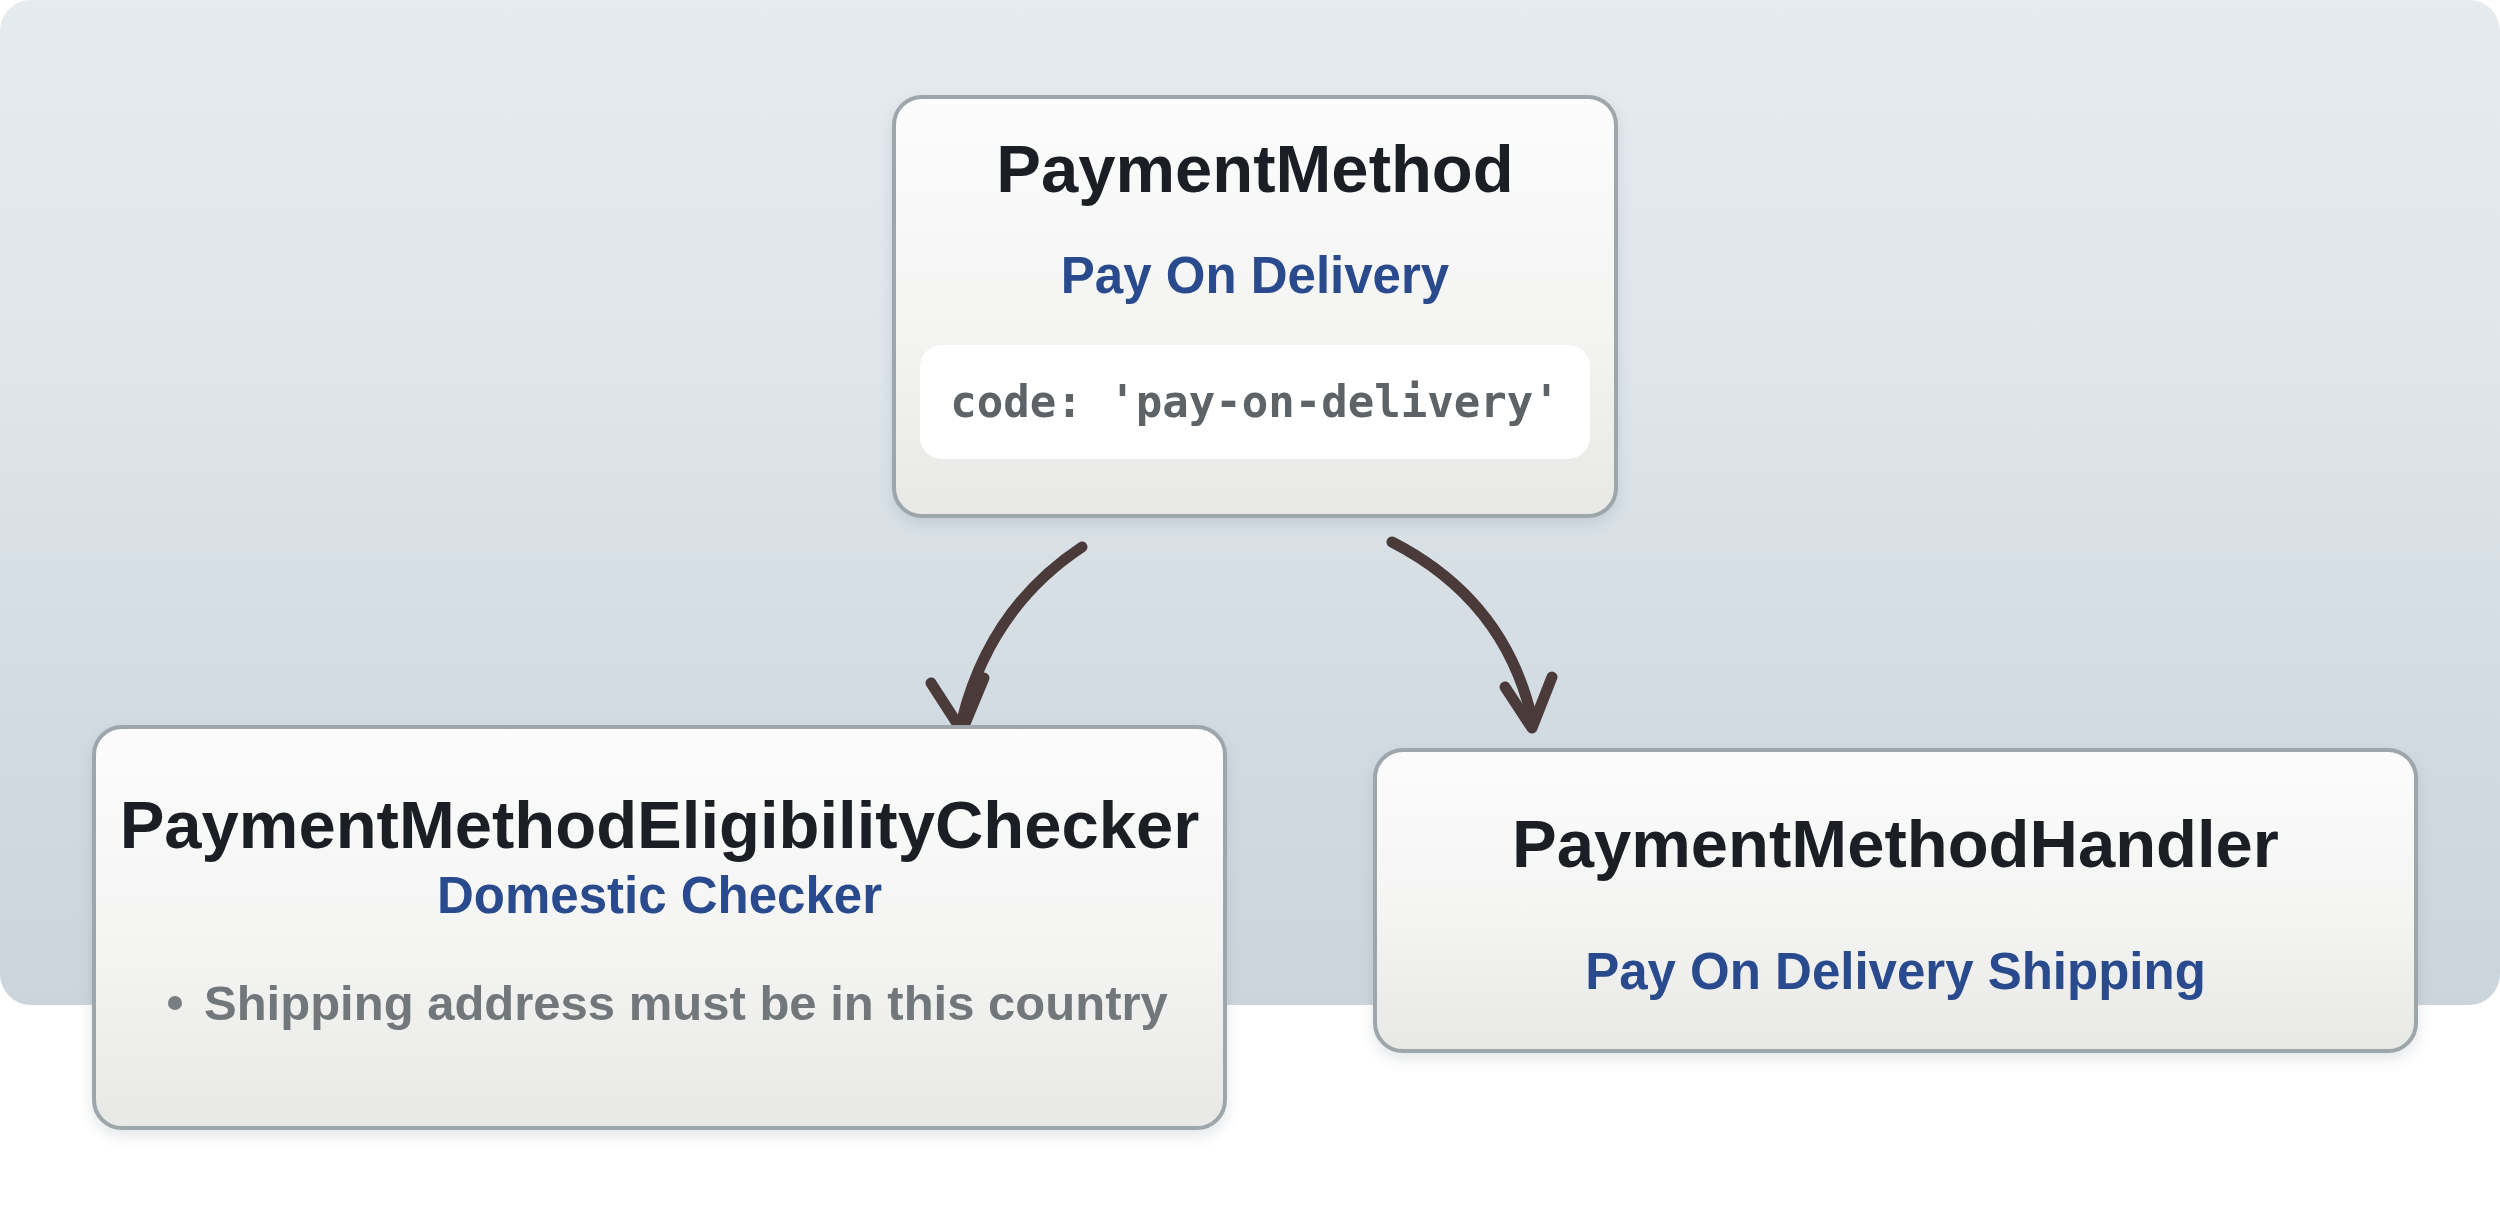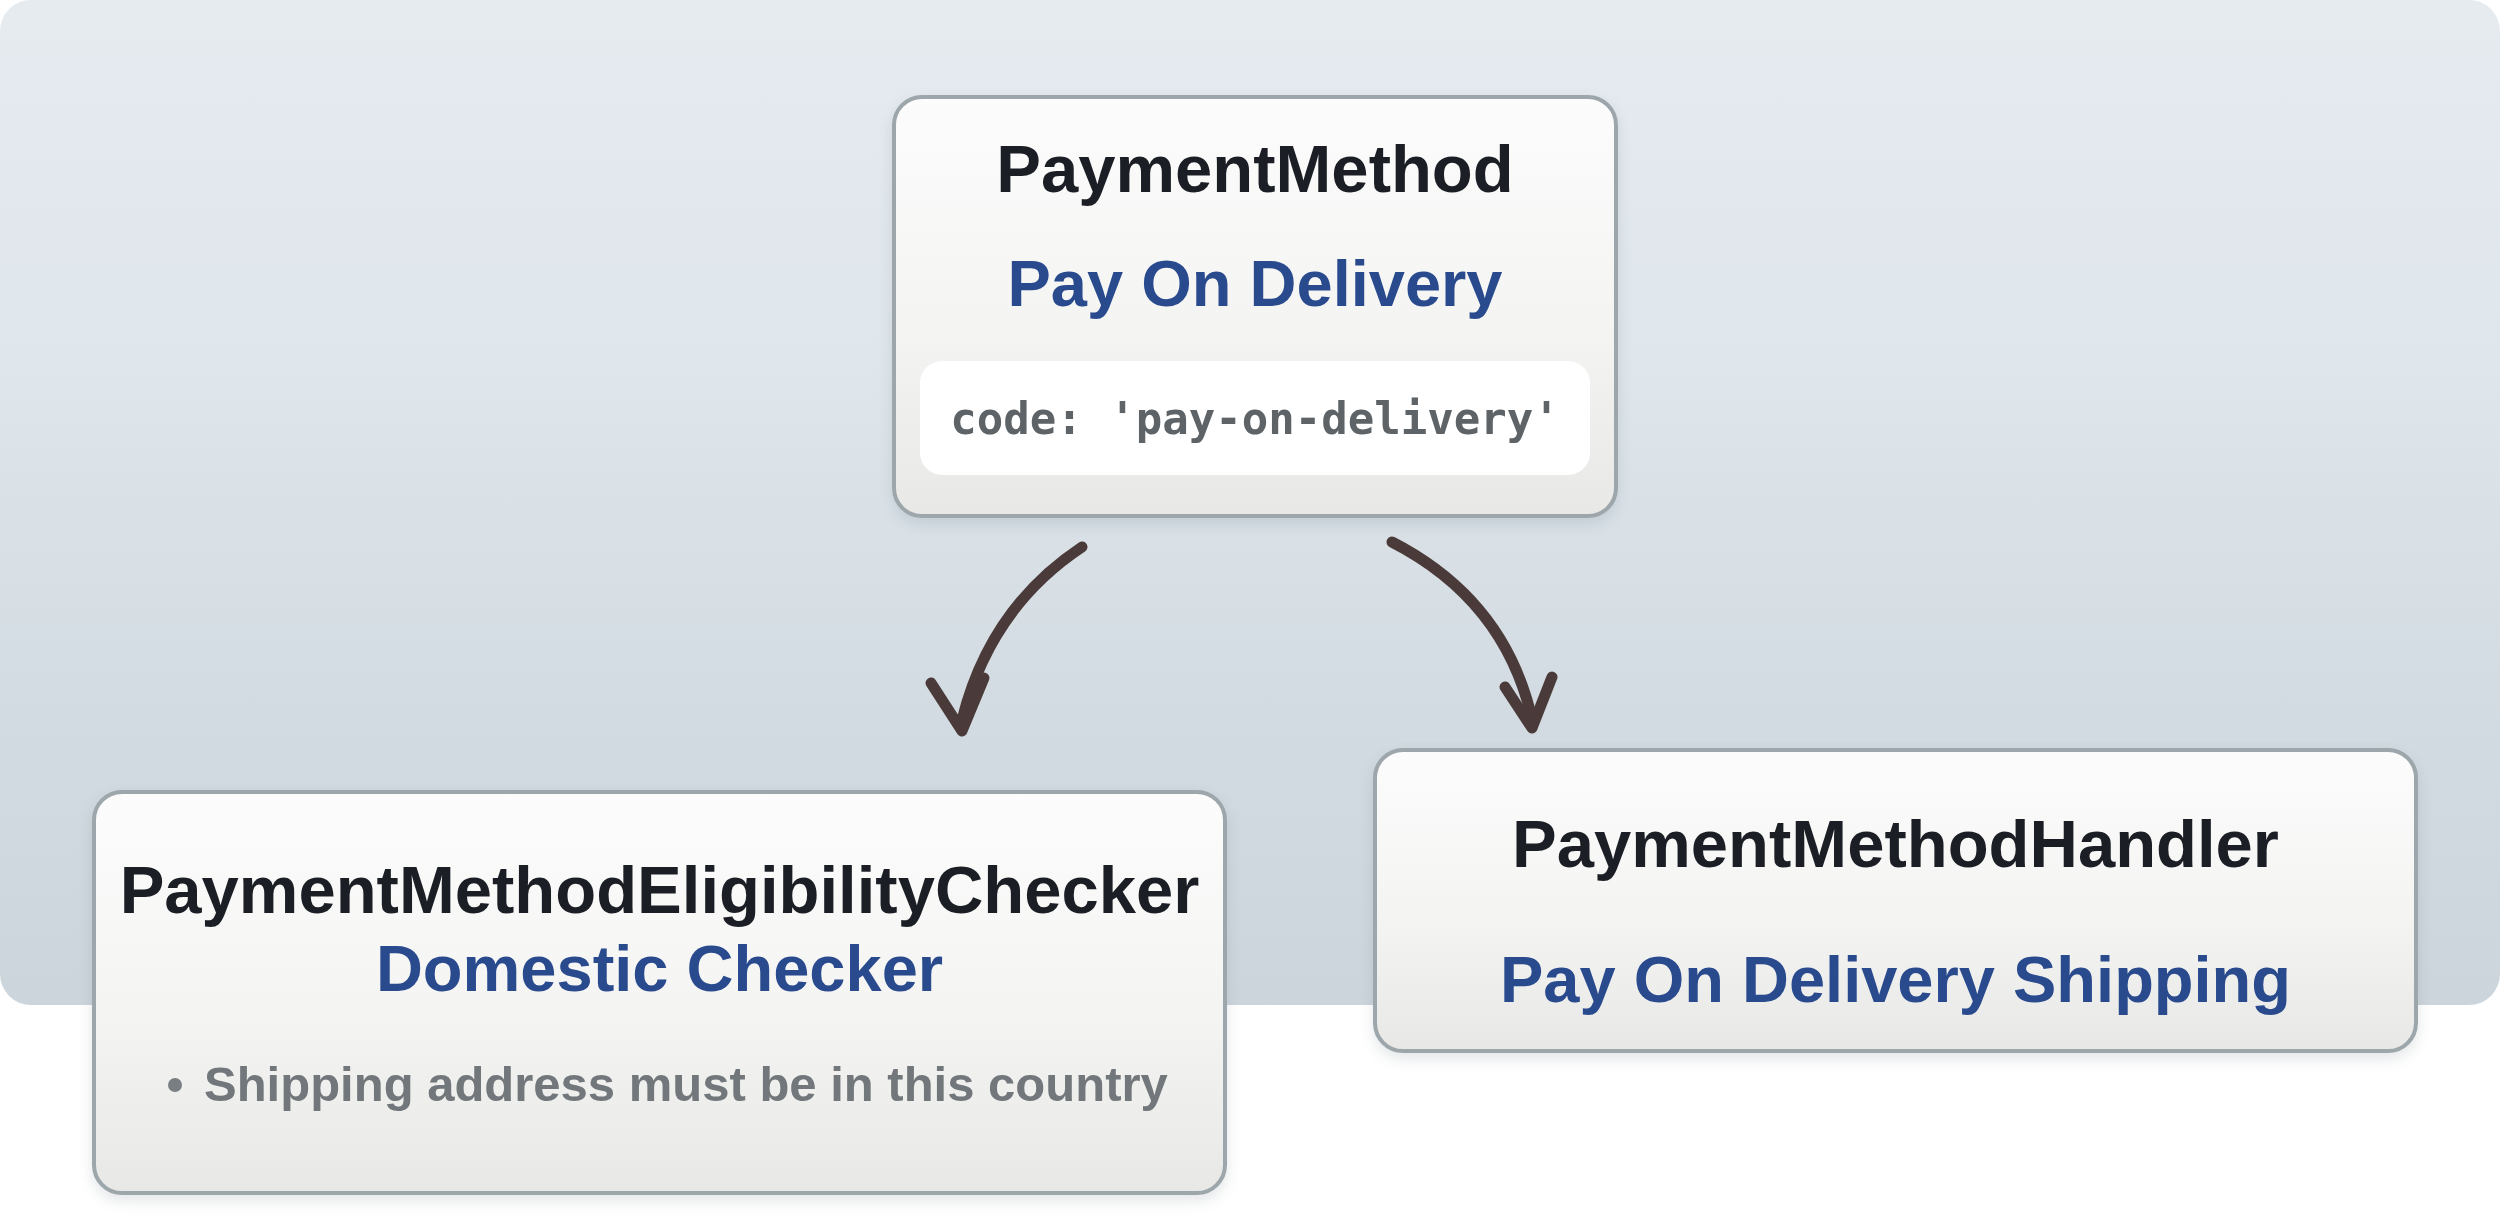--- a/index.html
+++ b/index.html
@@ -39,33 +39,33 @@
     border: 4px solid #9ca6ab;
     border-radius: 30px;
     background: linear-gradient(180deg, #fcfcfc 0%, #f4f4f3 55%, #e8e8e6 100%);
     box-shadow: 0 6px 14px rgba(90, 100, 110, 0.16);
     display: flex;
     flex-direction: column;
     align-items: center;
     text-align: center;
   }
   .node-top    { left: 892px;  top: 95px;  width: 726px;  height: 423px; }
-  .node-left   { left: 92px;   top: 790px; width: 1135px; height: 405px; }
+  .node-left   { left: 92px;   top: 725px; width: 1135px; height: 405px; }
   .node-right  { left: 1373px; top: 748px; width: 1045px; height: 305px; }
 
   .title {
     margin: 0;
     font-size: 67px;
     line-height: 1.2;
     font-weight: 700;
     color: #1b1e24;
     white-space: nowrap;
   }
   .subtitle {
-    font-size: 65px;
+    font-size: 51px;
     line-height: 1.2;
     font-weight: 700;
     color: #2a4a8e;
     white-space: nowrap;
   }
   .node-top .title    { margin-top: 30px; }
   .node-top .subtitle { margin-top: 36px; }
   .node-left .title    { margin-top: 56px; }
   .node-left .subtitle { }
   .node-right .title    { margin-top: 52px; }

